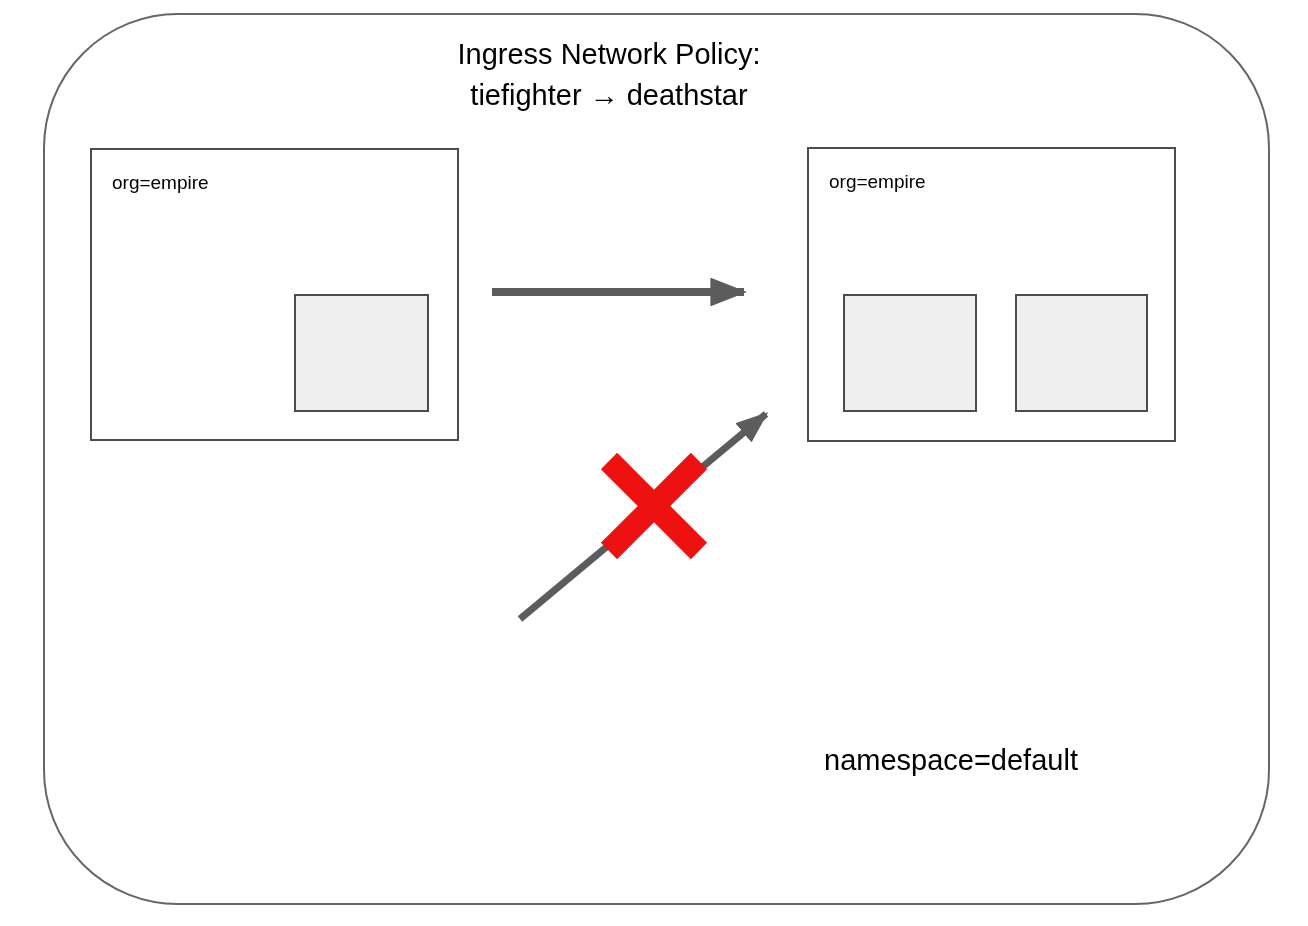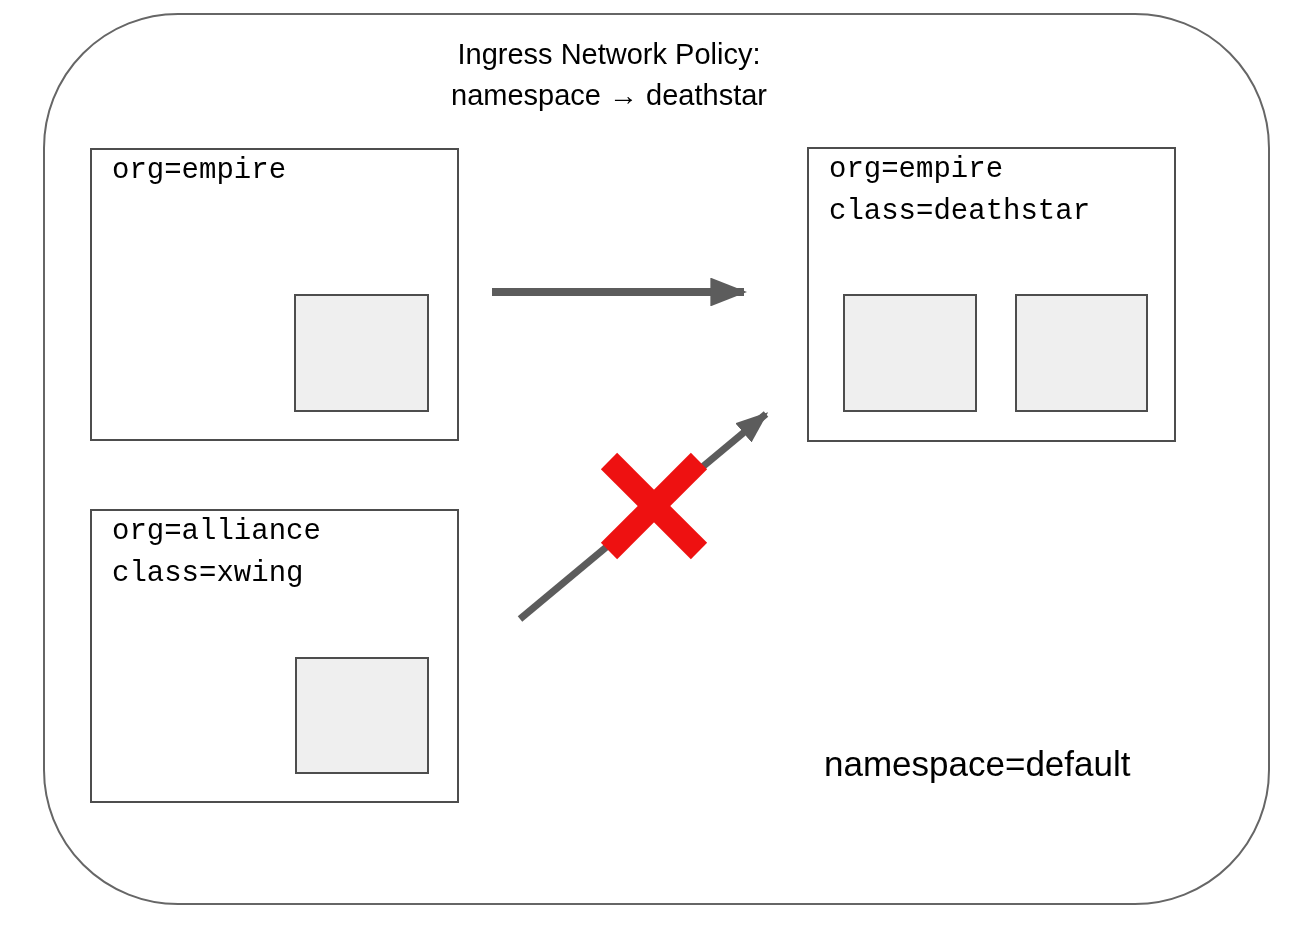--- a/index.html
+++ b/index.html
@@ -34,82 +34,73 @@
   }
   .node {
     position: absolute;
     border: 2px solid var(--node-border, #4d4d4d);
     background: #ffffff;
   }
   .node-tiefighter { left: 90px;  top: 148px; width: 369px; height: 293px; }
   .node-deathstar  { left: 807px; top: 147px; width: 369px; height: 295px; }
   .node-xwing      { left: 90px;  top: 509px; width: 369px; height: 294px; }
   .node-label {
-    padding: 0 0 0 20px;
-    font-size: 29px;
+    padding: 12px 0 0 20px;
+    font-size: 19px;
     line-height: 42px;
-    font-family: Liberation Mono, monospace;
   }
   .pod {
     position: absolute;
     background: var(--pod-fill, #efefef);
     border: 2px solid var(--pod-border, #4d4d4d);
   }
   .node-tiefighter .pod-1 { left: 202px; top: 144px; width: 135px; height: 118px; }
   .node-xwing      .pod-1 { left: 203px; top: 146px; width: 134px; height: 117px; }
   .node-deathstar  .pod-1 { left: 34px;  top: 145px; width: 134px; height: 118px; }
   .node-deathstar  .pod-2 { left: 206px; top: 145px; width: 133px; height: 118px; }
   .edges-overlay {
     position: absolute;
     left: 0; top: 0;
     width: 1308px; height: 926px;
     pointer-events: none;
   }
   .namespace-label {
     position: absolute;
     left: 824px; top: 744px;
-    font-size: 35px;
+    font-size: 29px;
     white-space: nowrap;
   }
 </style>
 </head>
 <body>
 
 <div class="canvas">
 
   <div class="outer-border"></div>
 
   <div class="title">
     <div>Ingress Network Policy:</div>
-    <div>namespace → deathstar</div>
+    <div>tiefighter → deathstar</div>
   </div>
 
   <div class="node node-tiefighter">
     <div class="node-label">
       <div>org=empire</div>
     </div>
     <div class="pod pod-1"></div>
   </div>
 
   <div class="node node-deathstar">
     <div class="node-label">
       <div>org=empire</div>
-      <div>class=deathstar</div>
     </div>
     <div class="pod pod-1"></div>
     <div class="pod pod-2"></div>
   </div>
 
-  <div class="node node-xwing">
-    <div class="node-label">
-      <div>org=alliance</div>
-      <div>class=xwing</div>
-    </div>
-    <div class="pod pod-1"></div>
-  </div>
 
   <svg class="edges-overlay" viewBox="0 0 1308 926" xmlns="http://www.w3.org/2000/svg">
     <defs>
       <marker id="arrowhead" markerWidth="4.6" markerHeight="3.6" refX="4.2" refY="1.8" orient="auto">
         <polygon points="0 0, 4.6 1.8, 0 3.6" fill="#5c5c5c"></polygon>
       </marker>
     </defs>
 
     <line x1="492" y1="292" x2="744" y2="292" stroke-width="8" marker-end="url(#arrowhead)" stroke="#5c5c5c"></line>
 

